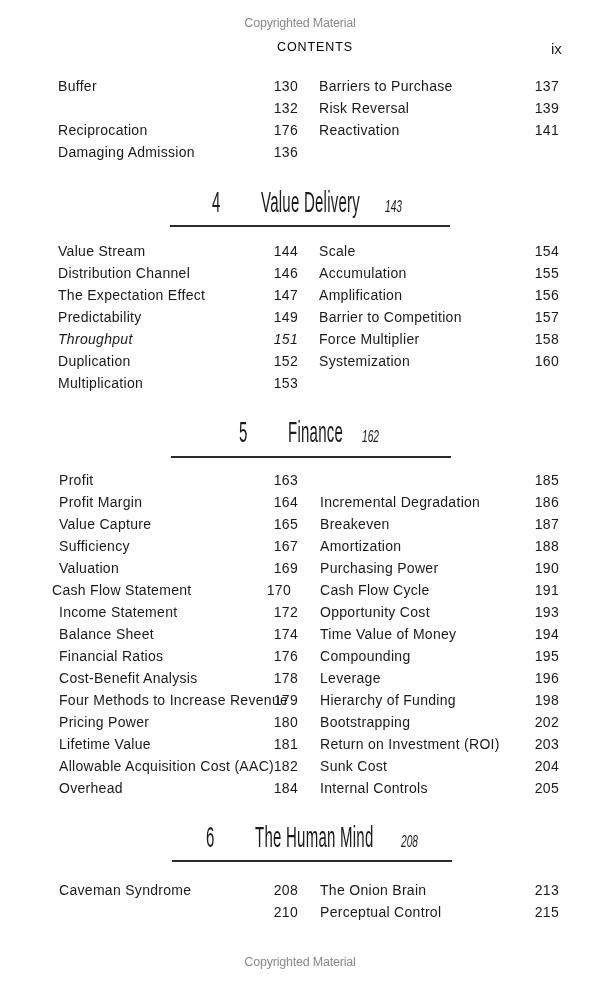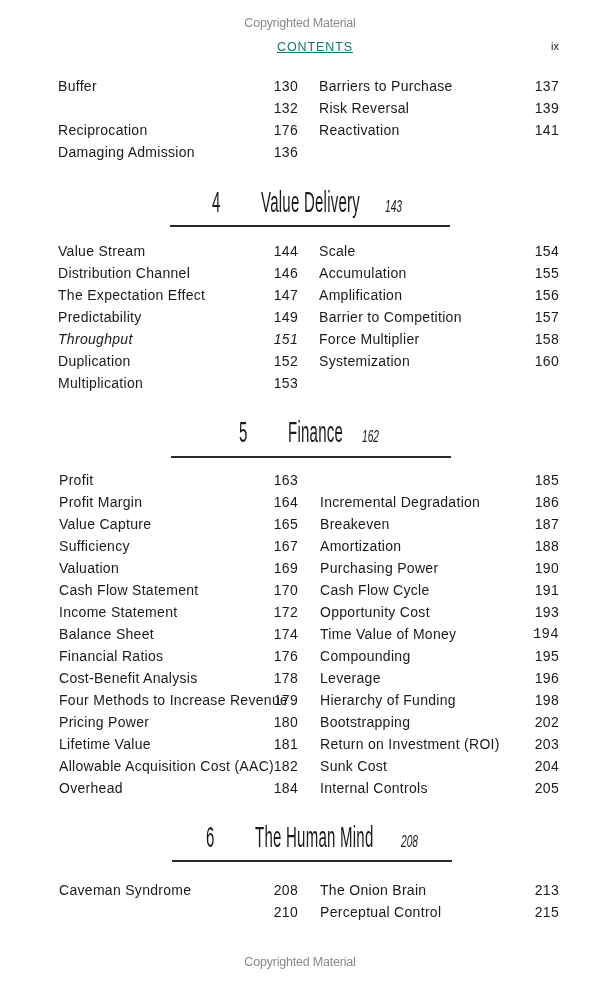--- a/index.html
+++ b/index.html
@@ -3,22 +3,22 @@
 <meta charset="utf-8">
 <style>
   html, body { margin: 0; padding: 0; background: #ffffff; }
   body { width: 600px; height: 989px; position: relative; overflow: hidden;
          font-family: "Liberation Sans", sans-serif; color: #1a1a1a; }
   .watermark { position: absolute; left: 0; width: 600px; text-align: center;
                font-size: 12.5px; color: #8a8a8a; letter-spacing: -0.2px; }
   .wm-top { top: 16px; }
   .wm-bottom { top: 955px; }
   .running-head { position: absolute; top: 40px; left: 0; width: 600px; height: 18px; }
-  .rh-title { position: absolute; left: 277px; font-size: 12.5px; letter-spacing: 0.9px; color: #0f766e; text-decoration: underline; }
-  .rh-page { position: absolute; left: 551px; font-size: 11px; color: #222; }
+  .rh-title { position: absolute; left: 277px; font-size: 12.5px; letter-spacing: 0.9px; color: #000000; }
+  .rh-page { position: absolute; left: 551px; font-size: 15px; color: #222; }
 
   .section { position: absolute; left: 0; width: 600px; }
   .chapter-head { position: relative; height: 48px; }
   .chapter-num { position: absolute; font-family: "Liberation Sans Narrow", "Liberation Sans", sans-serif;
                  font-size: 30px; transform: scaleX(0.5); transform-origin: left top; color: #1a1a1a; }
   .chapter-title { position: absolute; font-size: 30px; transform: scaleX(0.5); transform-origin: left top;
                    white-space: nowrap; color: #1a1a1a; letter-spacing: 0.5px; }
   .chapter-page { position: absolute; font-size: 17px; font-style: italic; transform: scaleX(0.6);
                   transform-origin: left top; color: #1a1a1a; }
   .chapter-rule { position: absolute; height: 1.5px; background: #2a2a2a; }
@@ -153,21 +153,21 @@
         <span class="toc-page" style="left: 199px;">165</span>
       </div>
       <div class="toc-row" style="left: 59px; top: 123px; width: 239px;">
         <span class="toc-label">Sufficiency</span>
         <span class="toc-page" style="left: 199px;">167</span>
       </div>
       <div class="toc-row" style="left: 59px; top: 145px; width: 239px;">
         <span class="toc-label">Valuation</span>
         <span class="toc-page" style="left: 199px;">169</span>
       </div>
-      <div class="toc-row" style="left: 59px; top: 167px; width: 239px; text-decoration: underline;">
+      <div class="toc-row" style="left: 52px; top: 167px; width: 239px; text-decoration: underline;">
         <span class="toc-label">Cash Flow Statement</span>
         <span class="toc-page" style="left: 199px;">170</span>
       </div>
       <div class="toc-row" style="left: 59px; top: 189px; width: 239px;">
         <span class="toc-label">Income Statement</span>
         <span class="toc-page" style="left: 199px;">172</span>
       </div>
       <div class="toc-row" style="left: 59px; top: 211px; width: 239px;">
         <span class="toc-label">Balance Sheet</span>
         <span class="toc-page" style="left: 199px;">174</span>
@@ -222,21 +222,21 @@
       <div class="toc-row" style="left: 320px; top: 167px; width: 239px;">
         <span class="toc-label">Cash Flow Cycle</span>
         <span class="toc-page" style="left: 199px;">191</span>
       </div>
       <div class="toc-row" style="left: 320px; top: 189px; width: 239px;">
         <span class="toc-label">Opportunity Cost</span>
         <span class="toc-page" style="left: 199px;">193</span>
       </div>
       <div class="toc-row" style="left: 320px; top: 211px; width: 239px;">
         <span class="toc-label">Time Value of Money</span>
-        <span class="toc-page" style="left: 199px; font-family: Liberation Mono, monospace;">194</span>
+        <span class="toc-page" style="left: 199px;">194</span>
       </div>
       <div class="toc-row" style="left: 320px; top: 233px; width: 239px;">
         <span class="toc-label">Compounding</span>
         <span class="toc-page" style="left: 199px;">195</span>
       </div>
       <div class="toc-row" style="left: 320px; top: 255px; width: 239px;">
         <span class="toc-label">Leverage</span>
         <span class="toc-page" style="left: 199px;">196</span>
       </div>
       <div class="toc-row" style="left: 320px; top: 277px; width: 239px;">

